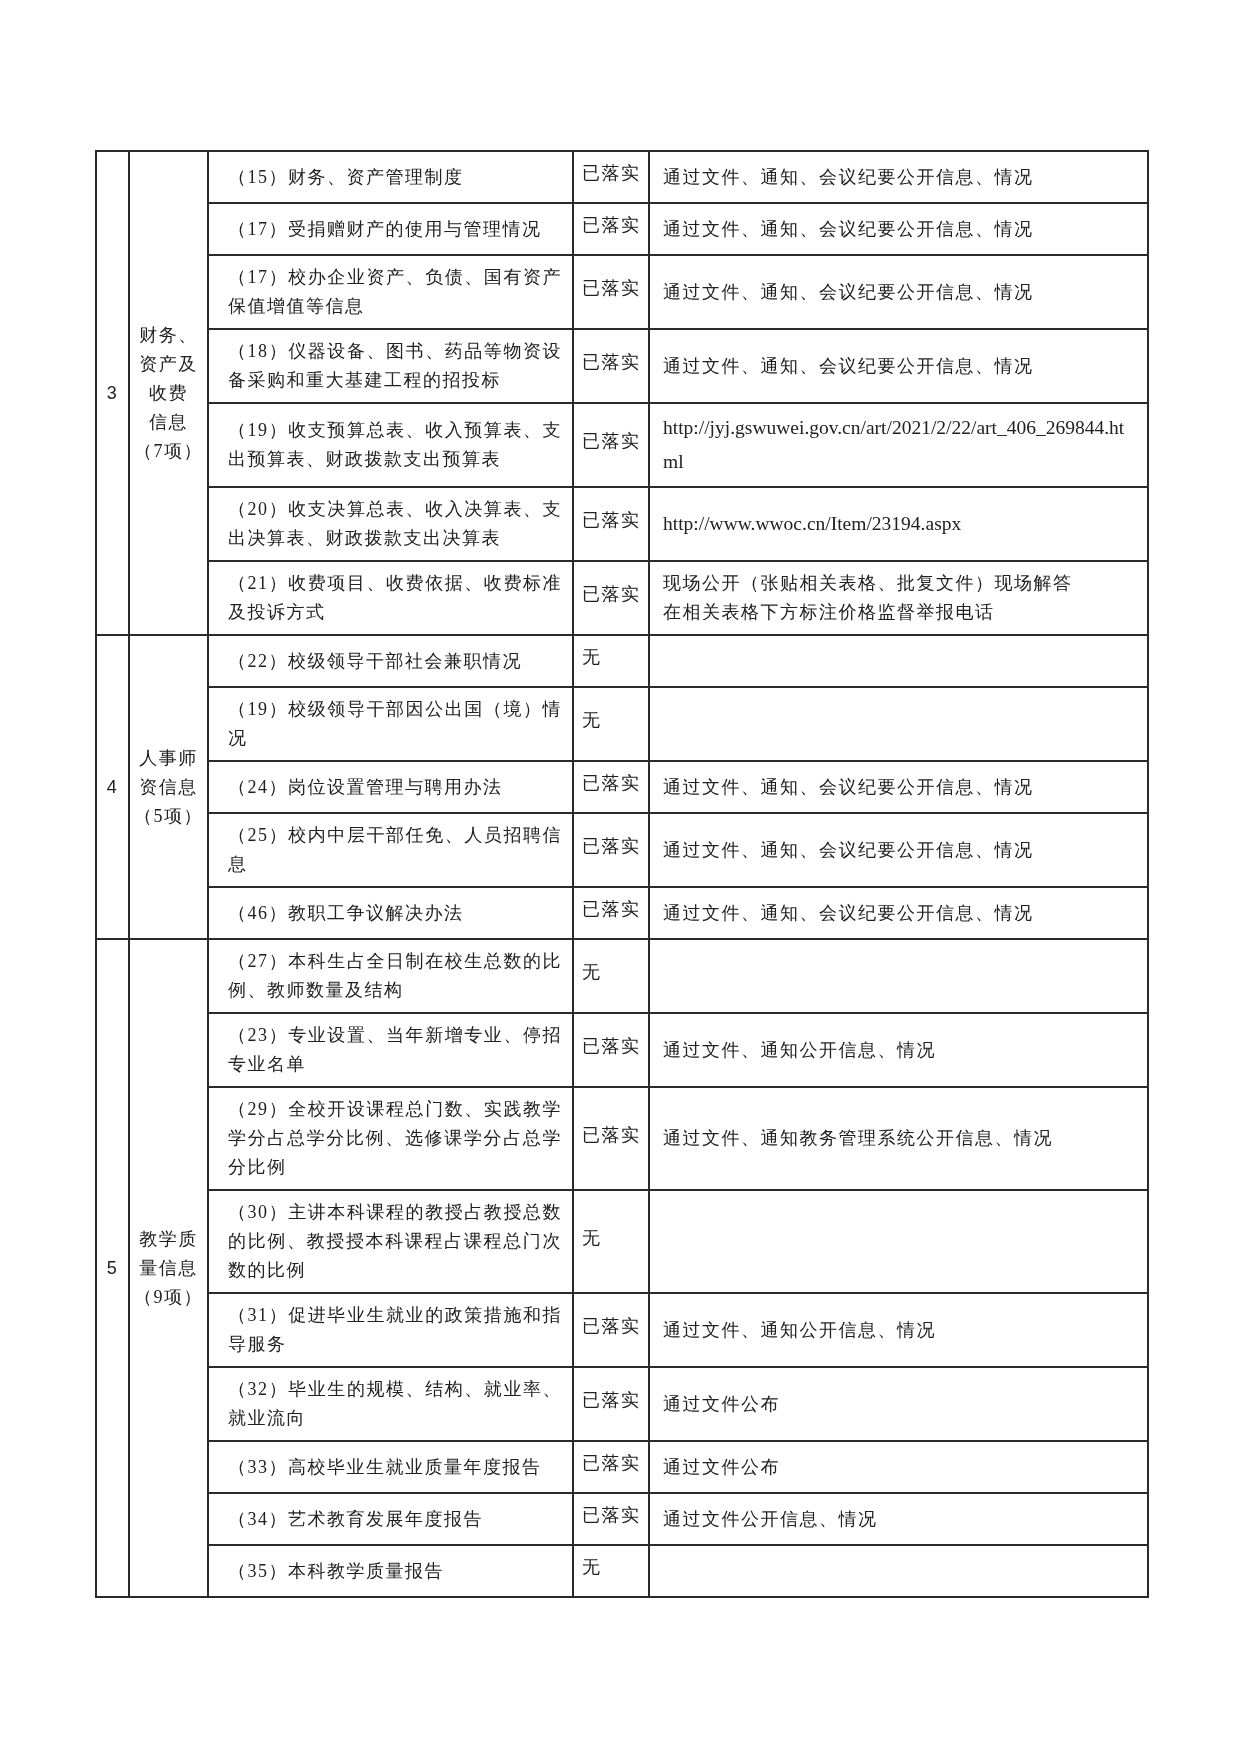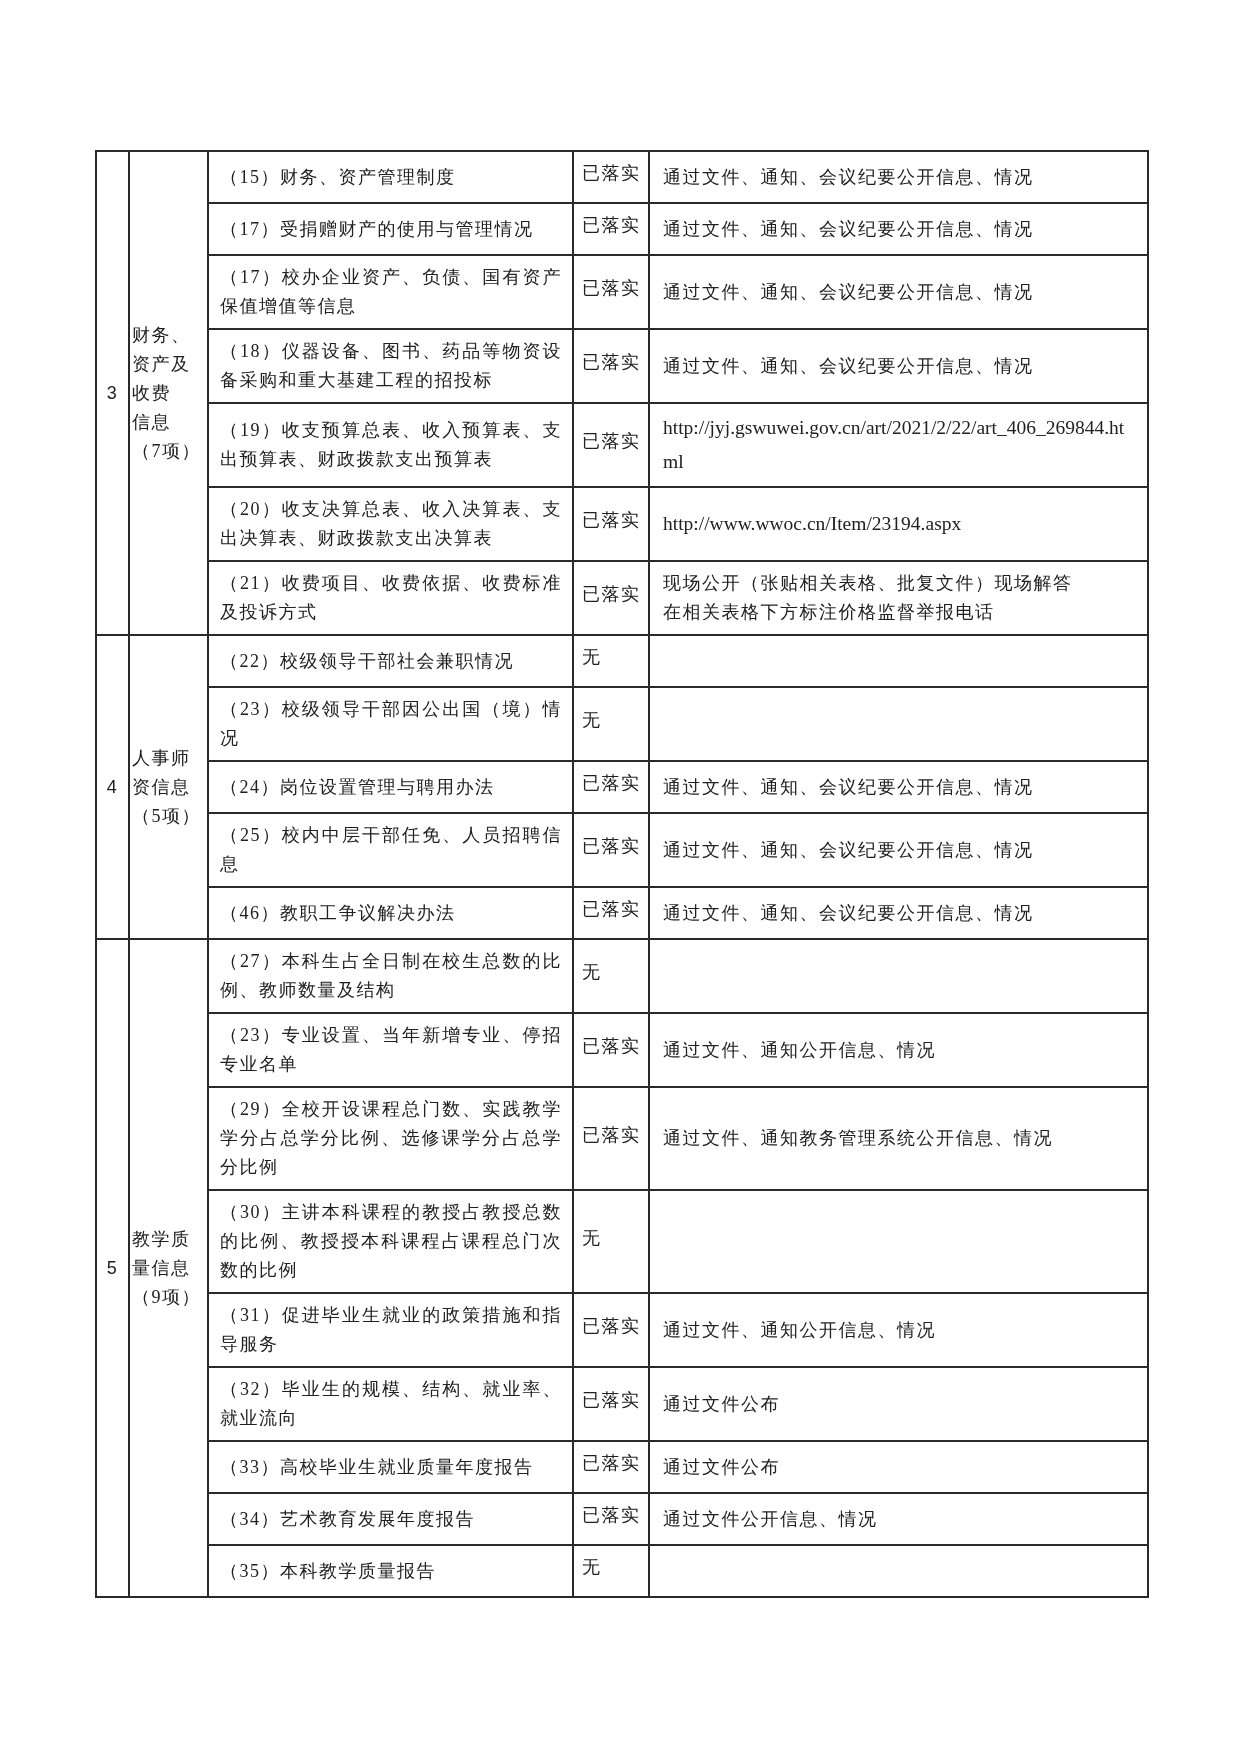--- a/index.html
+++ b/index.html
@@ -38,29 +38,29 @@
     word-break: break-word;
   }
   td.num {
     text-align: center;
     font-family: "Liberation Sans", "DejaVu Sans", sans-serif;
     font-size: 19px;
     letter-spacing: 0;
     padding: 0 2px;
   }
   td.cat {
-    text-align: left;
+    text-align: center;
     white-space: pre-line;
     line-height: 33px;
     padding: 8px 2px;
     letter-spacing: 1px;
     margin-top: 44px;
   }
   td.item {
-    padding: 7px 10px 7px 11px;
+    padding: 7px 10px 7px 19px;
     text-align: justify;
   }
   td.status {
     padding: 7px 4px 14px 8px;
     letter-spacing: 2px;
   }
   td.method {
     padding: 7px 10px 7px 13px;
     white-space: pre-line;
     margin-left: 43px;
@@ -134,21 +134,21 @@
       <tr>
         <td class="num" rowspan="5">4</td>
         <td class="cat" rowspan="5">人事师
 资信息
 （5项）</td>
         <td class="item">（22）校级领导干部社会兼职情况</td>
         <td class="status">无</td>
         <td class="method"></td>
       </tr>
       <tr>
-        <td class="item">（23）校级领导干部因公出国（境）情况</td>
+        <td class="item">（19）校级领导干部因公出国（境）情况</td>
         <td class="status">无</td>
         <td class="method"></td>
       </tr>
       <tr>
         <td class="item">（24）岗位设置管理与聘用办法</td>
         <td class="status">已落实</td>
         <td class="method">通过文件、通知、会议纪要公开信息、情况</td>
       </tr>
       <tr>
         <td class="item">（25）校内中层干部任免、人员招聘信息</td>

